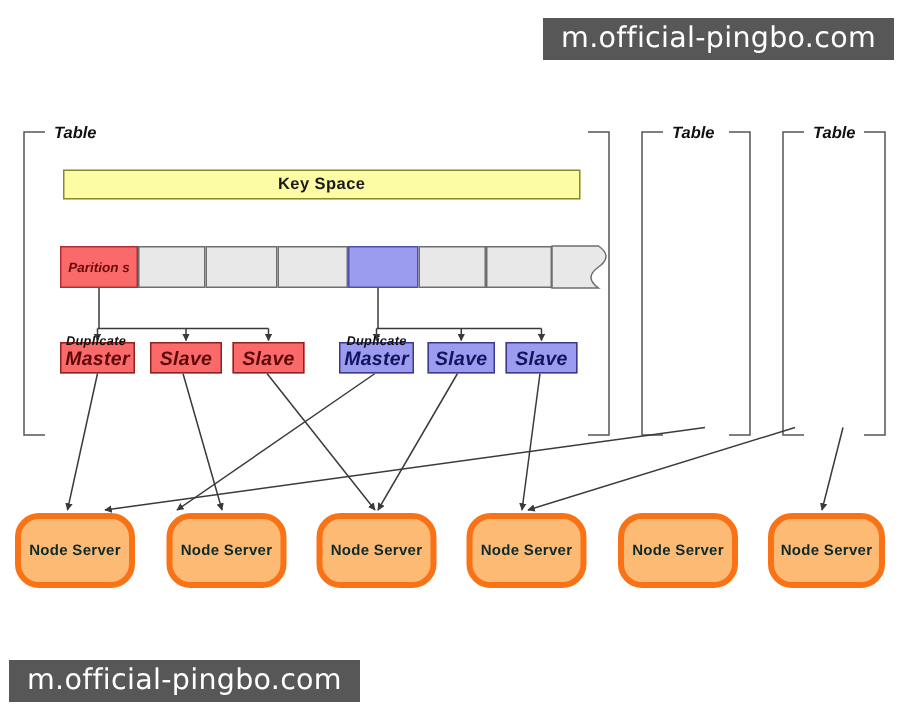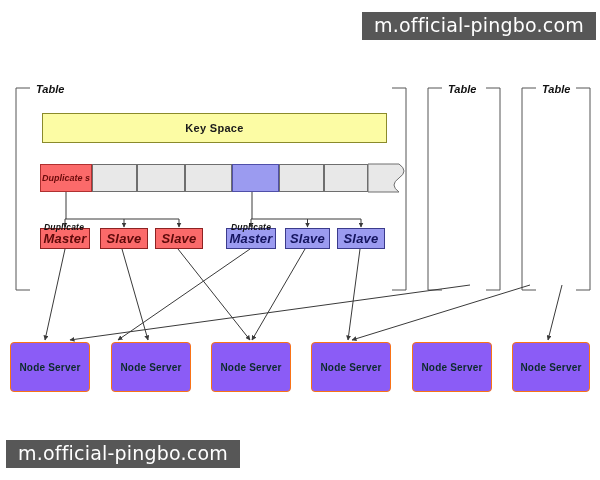--- a/index.html
+++ b/index.html
@@ -87,23 +87,23 @@
     border: 1px solid #8e2222;
     color: #5e0a0a;
   }
   .repl.blue {
     background: #9b9bf0;
     border: 1px solid #3b3b8c;
     color: #14145e;
   }
 
   .nodesrv {
-    background: #8b5cf6;
-    border: 1px solid #f97316;
-    border-radius: 4px;
+    background: #fdba74;
+    border: 4px solid #f97316;
+    border-radius: 16px;
     color: #0d2b2b;
     font-size: 10px;
     font-weight: bold;
     letter-spacing: 0.2px;
   }
 
   .tbl-label {
     position: absolute;
     font-style: italic;
     font-weight: bold;
@@ -163,23 +163,23 @@
       <path d="M 368 164 L 399 164 q 10 7 0 14 q -10 7 0 14 L 368 192 Z" fill="#e8e8e8" stroke="#6e6e6e" stroke-width="1"></path>
       <line x1="66" y1="192" x2="66" y2="219" stroke="#3a3a3a" stroke-width="1"></line>
       <line x1="252" y1="192" x2="252" y2="219" stroke="#3a3a3a" stroke-width="1"></line>
     </g>
 </svg>
 
 <div id="labels-layer">
     <div class="tbl-label" style="left:36px; top:83px;">Table</div>
     <div class="tbl-label" style="left:448px; top:83px;">Table</div>
     <div class="tbl-label" style="left:542px; top:83px;">Table</div>
-    <div class="box keyspace" style="left:42px; top:113px; width:345px; height:30px;">Key Space</div>
+    <div class="box keyspace" style="left:42px; top:113px; width:345px; height:20px;">Key Space</div>
     <div class="pcell red" style="left:40px; top:164px; width:52px; height:28px;">
-      <span>Duplicate s</span>
+      <span>Parition s</span>
     </div>
     <div class="pcell" style="left:92px; top:164px; width:45px; height:28px;"></div>
     <div class="pcell" style="left:137px; top:164px; width:48px; height:28px;"></div>
     <div class="pcell" style="left:185px; top:164px; width:47px; height:28px;"></div>
     <div class="pcell purple" style="left:232px; top:164px; width:47px; height:28px;"></div>
     <div class="pcell" style="left:279px; top:164px; width:45px; height:28px;"></div>
     <div class="pcell" style="left:324px; top:164px; width:44px; height:28px;"></div>
     <div class="box repl red" style="left:40px; top:228px; width:50px; height:21px;">Master</div>
     <div class="box repl red" style="left:100px; top:228px; width:48px; height:21px;">Slave</div>
     <div class="box repl red" style="left:155px; top:228px; width:48px; height:21px;">Slave</div>

